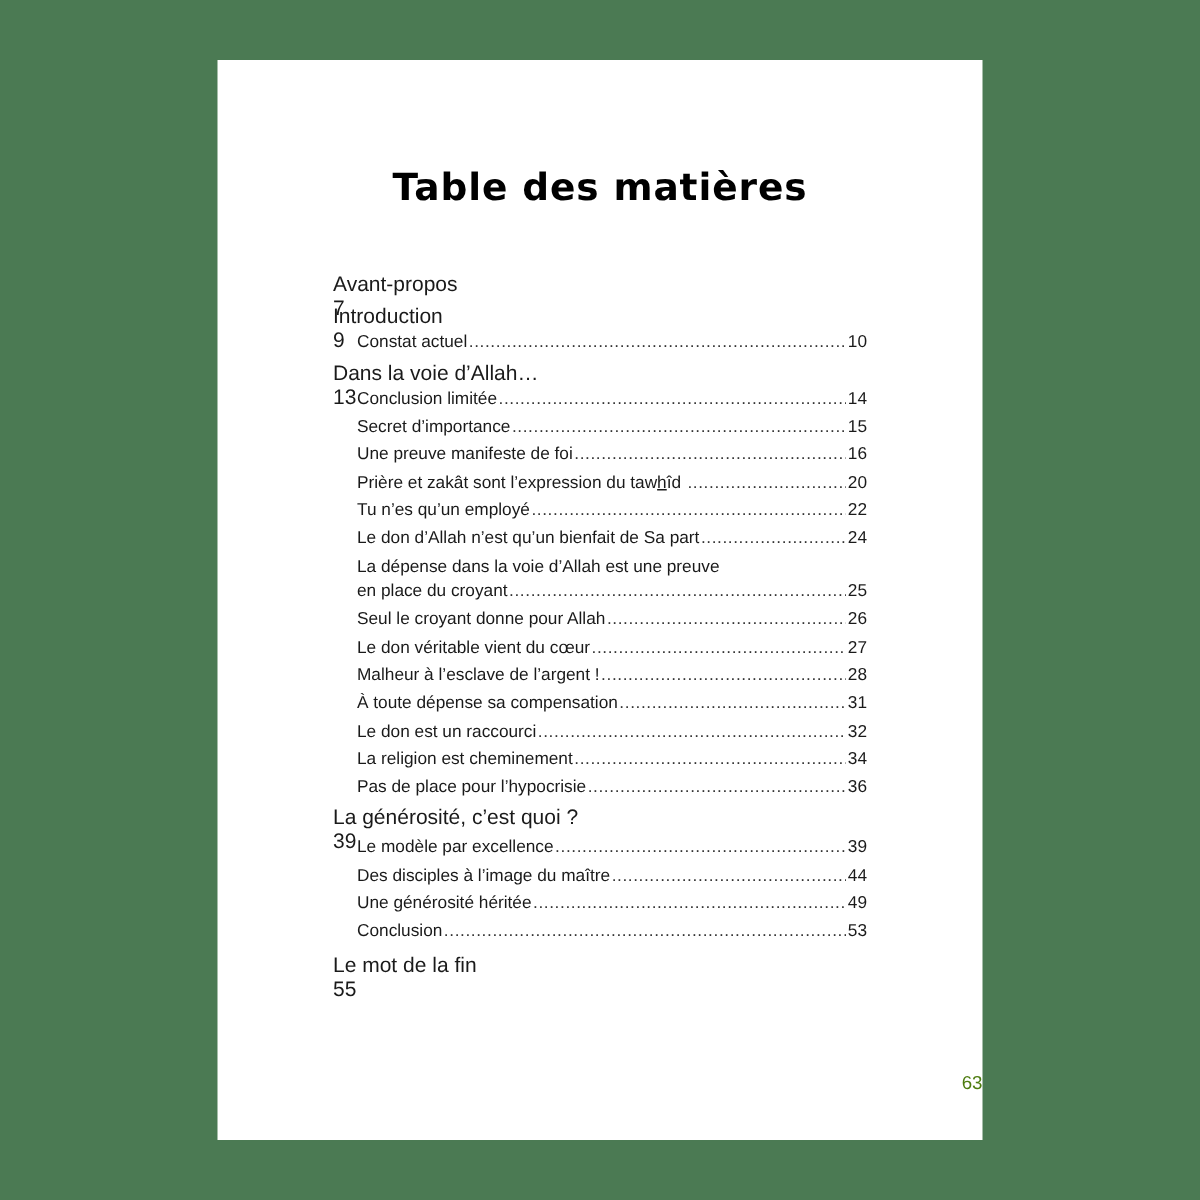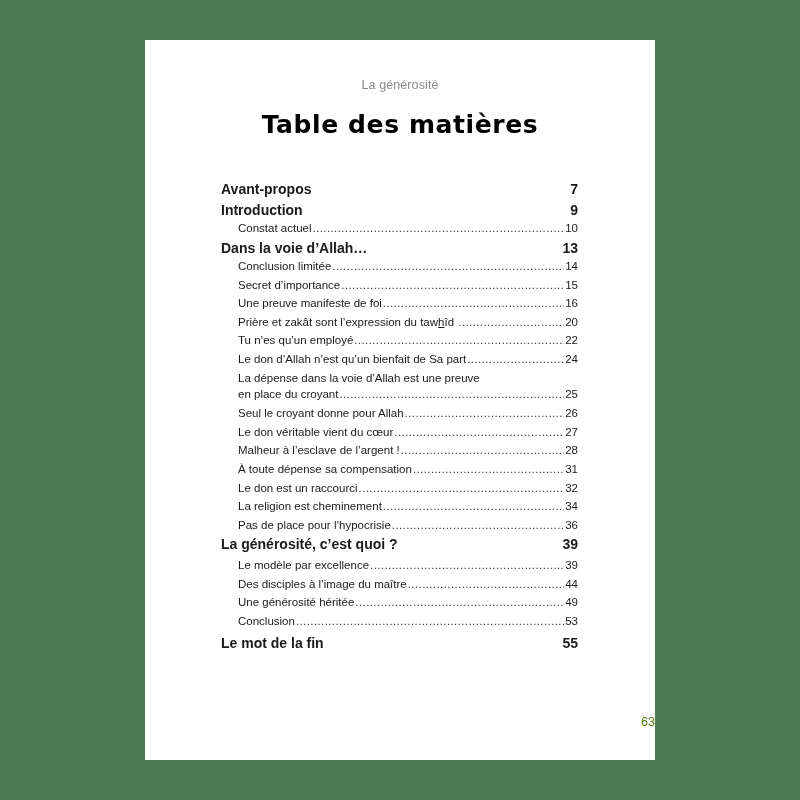--- a/index.html
+++ b/index.html
@@ -54,22 +54,23 @@
     .toc-row {
       position: absolute;
       left: 0;
       width: 357px;
       display: flex;
       align-items: baseline;
       white-space: nowrap;
       color: #1a1a1a;
     }
     .toc-row.chapter {
-      font-weight: bold;
+      font-weight: normal;
       font-size: 14px;
+      flex-direction: column;
     }
     .toc-row.section {
       font-size: 11.5px;
       padding-left: 17px;
       width: 340px;
     }
     .toc-row .label {
       flex: 0 0 auto;
     }
     .toc-row .fill {
@@ -104,21 +105,20 @@
       color: #4d7c0f;
     }
     .u {
       text-decoration: underline;
     }
   </style>
 </head>
 <body>
 
 <div class="page">
-  <div class="running-head">La générosité</div>
   <h1 class="page-title">Table des matières</h1>
 
   <div class="toc">
 
     <div class="toc-row chapter" style="top:141px">
       <span class="label">Avant-propos</span>
       <span class="fill"></span>
       <span class="page-num">7</span>
     </div>
 

